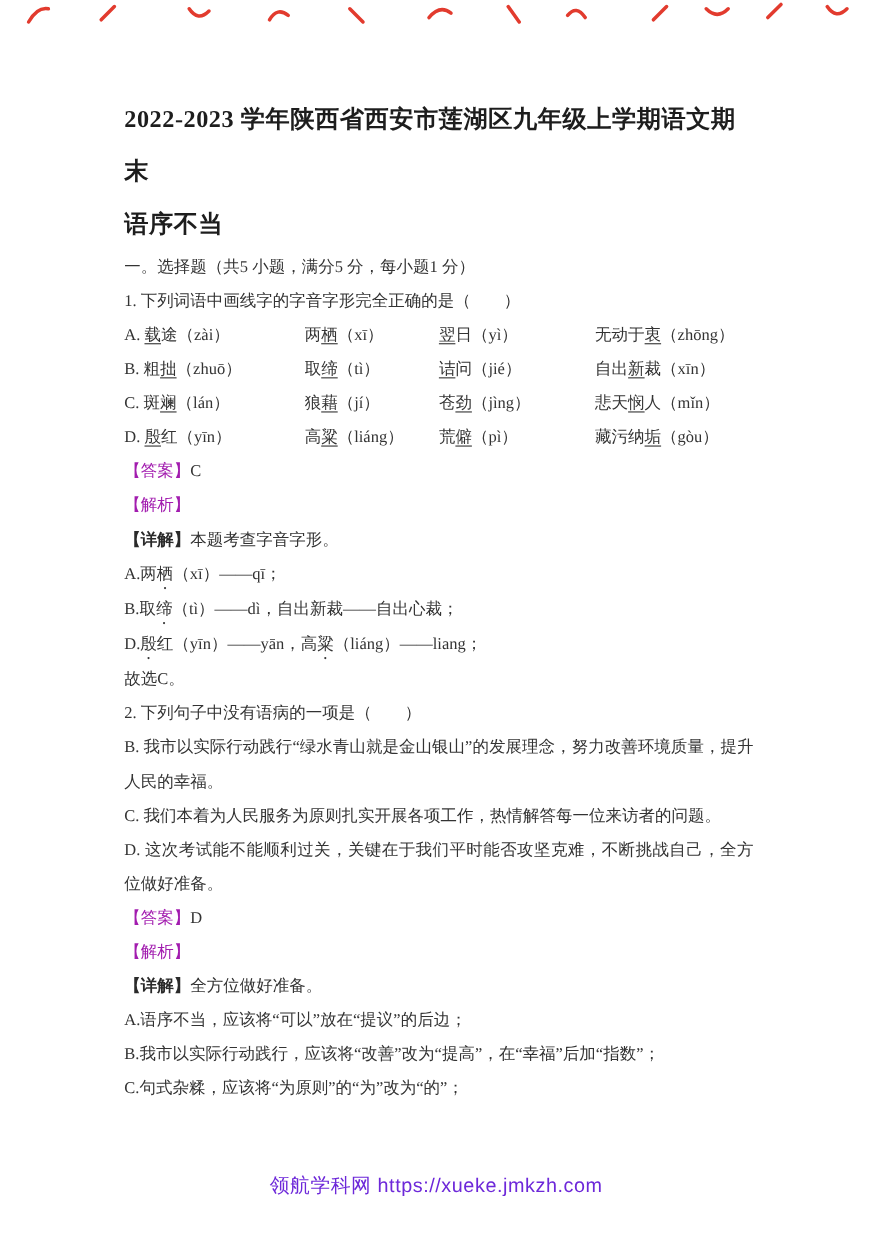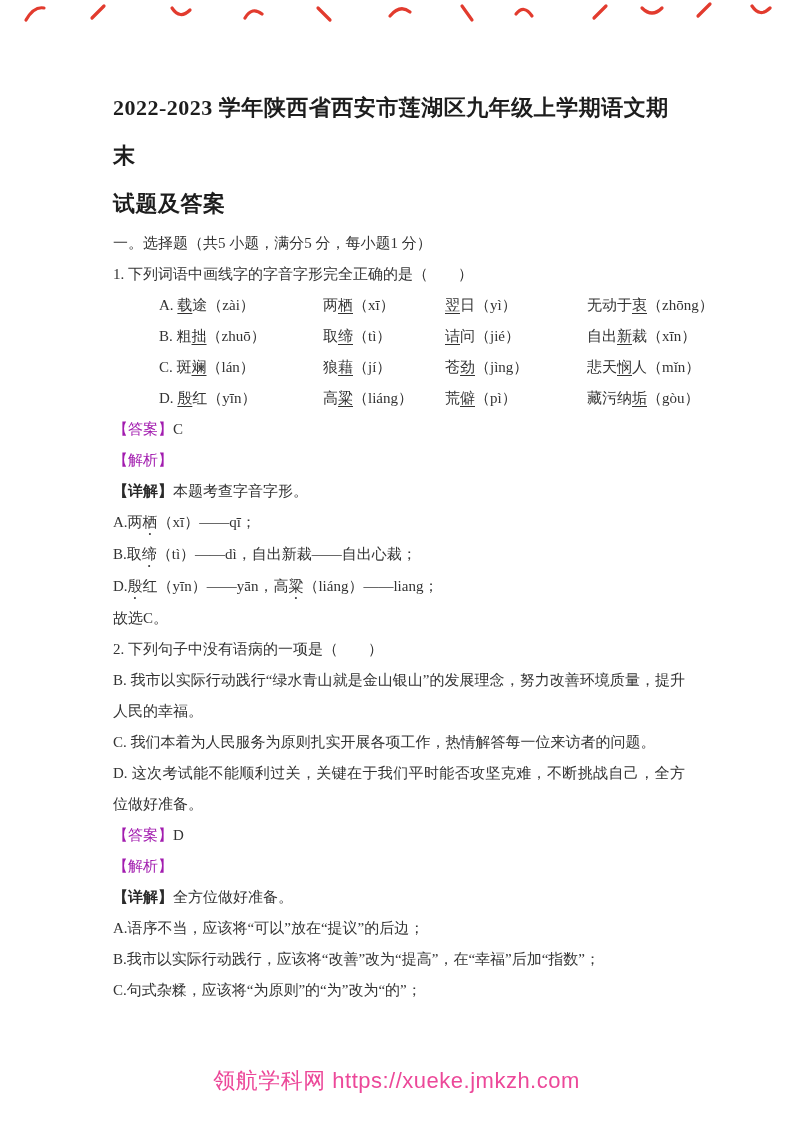--- a/index.html
+++ b/index.html
@@ -15,33 +15,33 @@
   .red-marks { position:absolute; top:0; left:0; width:793px; height:28px; }
   .content { position:absolute; left:113px; top:84px; width:572px; }
   .title { font-size:22px; font-weight:bold; color:#1d1d1d; line-height:48px; letter-spacing:0.5px; }
   .line { font-size:15px; line-height:31px; text-align:justify; }
   .line.nojust { text-align:left; }
   .optrow {
     display:grid;
     grid-template-columns:164px 122px 142px 1fr;
     font-size:15px; line-height:31px;
   }
-  .optrow .cell { white-space:nowrap;margin-left:46px; }
+  .optrow .cell { white-space:nowrap; }
   u { text-decoration:underline; text-underline-offset:3px; }
   .emdot {
     -webkit-text-emphasis:filled dot; -webkit-text-emphasis-position:under right;
     text-emphasis:filled dot; text-emphasis-position:under right;
   }
   .blue { color:#a21caf; }
   .b { font-weight:bold; color:#2a2a2a; }
   .footer {
     position:absolute; top:1066px; left:0; width:793px;
     text-align:center;
     font-family:"Liberation Sans","DejaVu Sans",sans-serif;
-    font-size:22px; color:#ec4899; letter-spacing:0.5px;
+    font-size:18px; color:#6d28d9; letter-spacing:0.5px;
   }
 </style>
 </head>
 <body>
 
 <div class="page">
 
   <svg class="red-marks" viewBox="0 0 793 28" fill="none" stroke-width="3.2" stroke-linecap="round">
     <path d="M26,20 Q34,6 44,8" stroke="#e23b2e"></path>
     <path d="M92,18 L104,6" stroke="#e23b2e"></path>
@@ -52,21 +52,21 @@
     <path d="M462,6 L472,20" stroke="#e23b2e"></path>
     <path d="M516,14 Q524,4 532,16" stroke="#e23b2e"></path>
     <path d="M594,18 L606,6" stroke="#e23b2e"></path>
     <path d="M642,8 Q652,18 662,8" stroke="#e23b2e"></path>
     <path d="M698,16 L710,4" stroke="#e23b2e"></path>
     <path d="M752,6 Q760,18 770,8" stroke="#e23b2e"></path>
   </svg>
 
   <div class="content">
 
-    <h1 class="title"><span>2022-2023 学年陕西省西安市莲湖区九年级上学期语文期末</span><br><span>试题及答案</span></h1>
+    <h1 class="title"><span>2022-2023 学年陕西省西安市莲湖区九年级上学期语文期末</span><br><span>语序不当</span></h1>
 
     <p class="line">一。选择题（共5 小题，满分5 分，每小题1 分）</p>
 
     <p class="line">1.  下列词语中画线字的字音字形完全正确的是（　　）</p>
 
     <div class="optrow">
       <span class="cell"><span>A.</span> <span><u>载</u>途（zài）</span></span>
       <span class="cell">两<u>栖</u>（xī）</span>
       <span class="cell"><u>翌</u>日（yì）</span>
       <span class="cell">无动于<u>衷</u>（zhōng）</span>

